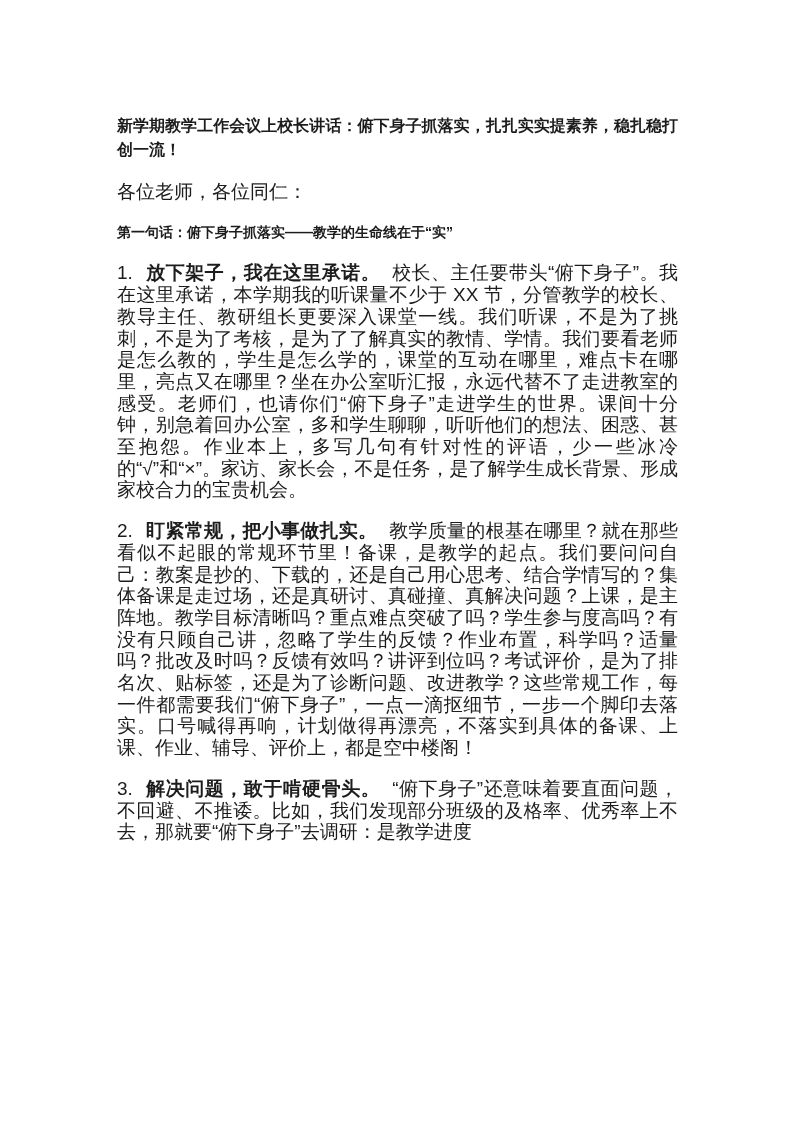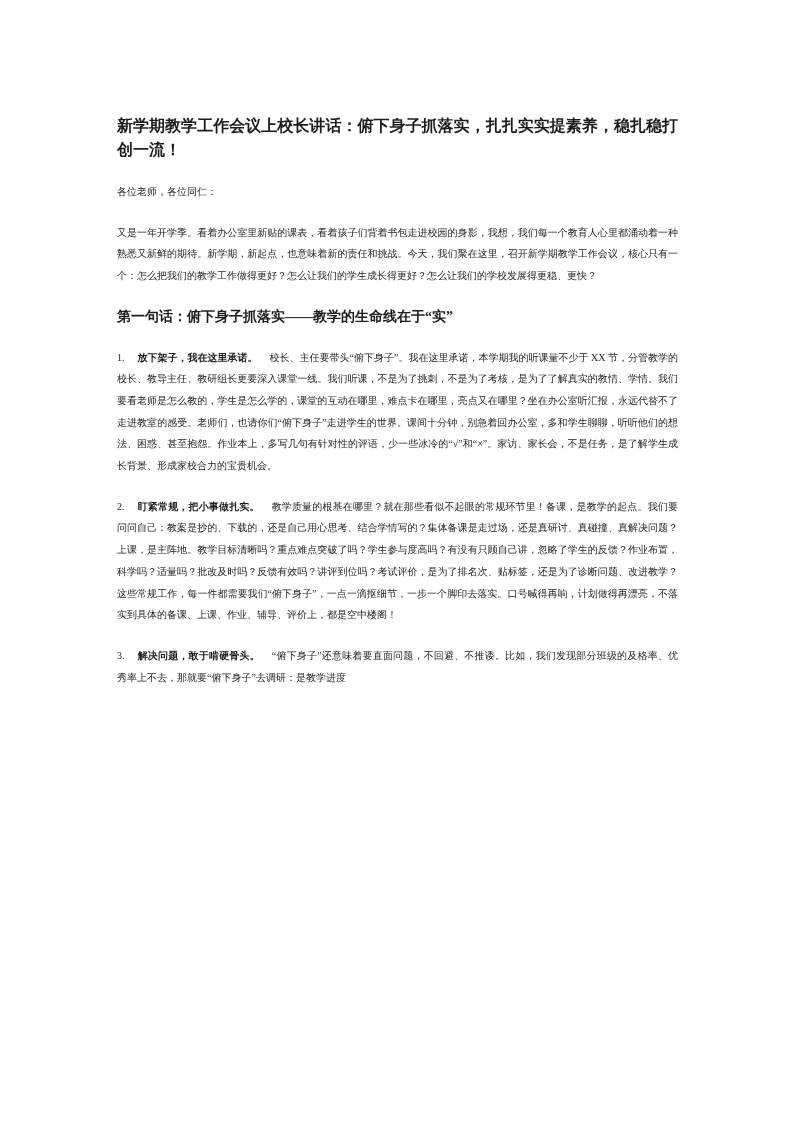--- a/index.html
+++ b/index.html
@@ -6,39 +6,39 @@
     margin: 0;
     padding: 0;
     background: #ffffff;
   }
   .page {
     position: relative;
     width: 793px;
     height: 1122px;
     background: #ffffff;
     overflow: hidden;
-    font-family: Liberation Serif, serif;
+    font-family: Liberation Sans, sans-serif;
     color: #1c1c1c;
   }
   .content {
     position: absolute;
     left: 117px;
     top: 114px;
     width: 561px;
   }
   .doc-title {
     font-size: 16px;
     font-weight: bold;
     line-height: 24px;
     margin: 0;
     text-align: justify;
     text-align-last: left;
   }
   .para {
-    font-size: 10px;
+    font-size: 19px;
     line-height: 21.7px;
     margin: 19px 0 0 0;
     text-align: justify;
     text-align-last: left;
     word-break: break-all;
   }
   .section-heading {
     font-size: 14px;
     font-weight: bold;
     line-height: 21.7px;
@@ -56,21 +56,20 @@
 <body>
 
 <div class="page">
   <div class="content">
 
     <h1 class="doc-title">新学期教学工作会议上校长讲话：俯下身子抓落实，扎扎实实提素养，稳扎稳打创一流！</h1>
 
     <p class="para">各位老师，各位同仁：</p>
 
 
-    <p class="para">又是一年开学季。看着办公室里新贴的课表，看着孩子们背着书包走进校园的身影，我想，我们每一个教育人心里都涌动着一种熟悉又新鲜的期待。新学期，新起点，也意味着新的责任和挑战。今天，我们聚在这里，召开新学期教学工作会议，核心只有一个：怎么把我们的教学工作做得更好？怎么让我们的学生成长得更好？怎么让我们的学校发展得更稳、更快？</p>
 
 
     <h2 class="section-heading">第一句话：俯下身子抓落实——教学的生命线在于“实”</h2>
 
 
     <p class="para item">
       <span class="num">1.</span><span class="lead">放下架子，我在这里承诺。</span><span>校长、主任要带头“俯下身子”。我在这里承诺，本学期我的听课量不少于 XX 节，分管教学的校长、教导主任、教研组长更要深入课堂一线。我们听课，不是为了挑刺，不是为了考核，是为了了解真实的教情、学情。我们要看老师是怎么教的，学生是怎么学的，课堂的互动在哪里，难点卡在哪里，亮点又在哪里？坐在办公室听汇报，永远代替不了走进教室的感受。老师们，也请你们“俯下身子”走进学生的世界。课间十分钟，别急着回办公室，多和学生聊聊，听听他们的想法、困惑、甚至抱怨。作业本上，多写几句有针对性的评语，少一些冰冷的“√”和“×”。家访、家长会，不是任务，是了解学生成长背景、形成家校合力的宝贵机会。</span>
     </p>
 
     <p class="para item">

